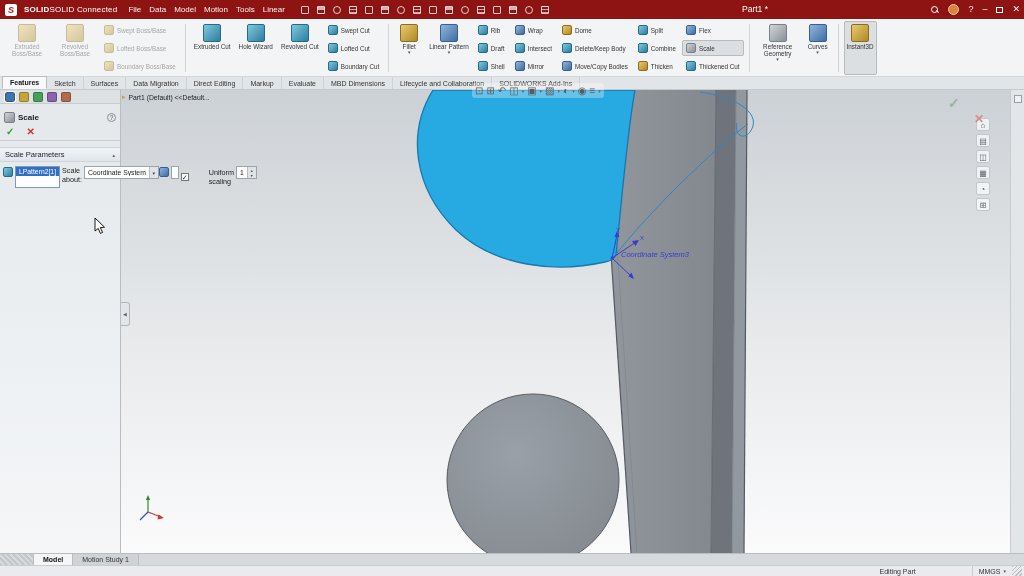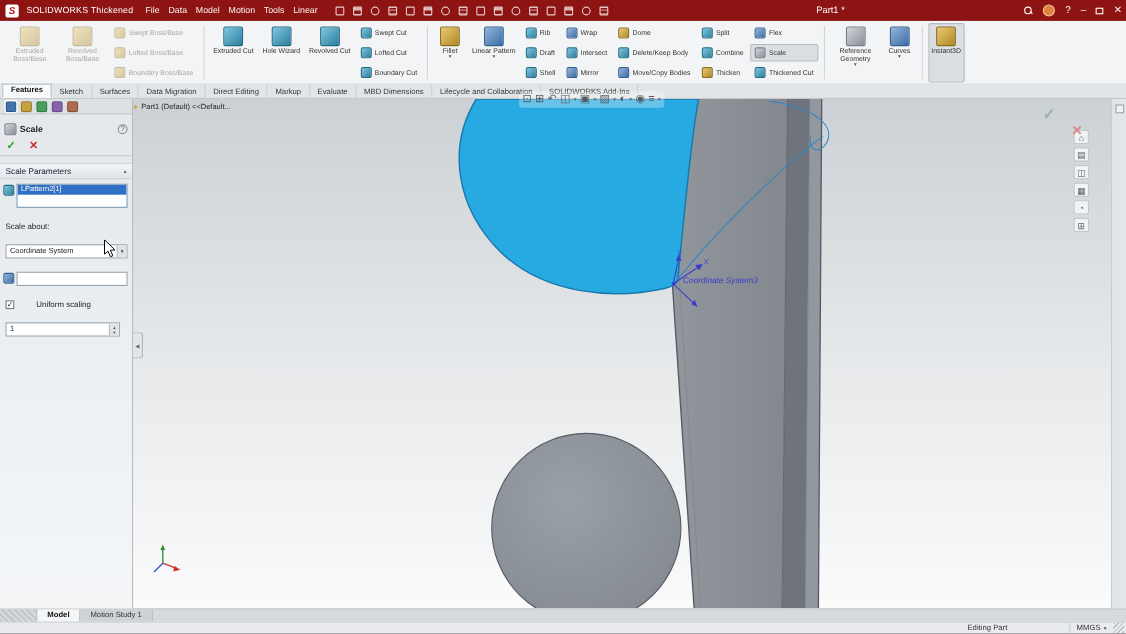--- a/index.html
+++ b/index.html
@@ -10,21 +10,21 @@
     -webkit-font-smoothing:antialiased; cursor:default;
   }
   
   #titlebar {
     position:relative; height:19px; background:#8d1413; color:#fff;
     display:flex; align-items:center; gap:7px; padding:0 5px; font-size:8px;
   }
   .logo { width:12px; height:12px; background:#fff; border-radius:2px; color:#c11616;
     font-weight:bold; font-size:9px; display:flex; align-items:center; justify-content:center; font-style:italic;}
   .appname { white-space:nowrap; letter-spacing:.2px; }
-  .appname b { font-weight:normal; }
+  .appname b { font-weight:bold; }
   #menubar { display:flex; gap:8px; margin-left:4px; }
   .menu { opacity:.95;text-align:center; }
   #qat { display:flex; gap:5px; margin-left:8px; align-items:center; }
   .qicon { width:11px; height:11px; display:flex; align-items:center; justify-content:center; opacity:.9; }
   .qi { display:block; width:8px; height:8px; border:1px solid rgba(255,255,255,.85); border-radius:1px; }
   .qv1 { background:linear-gradient(180deg, rgba(255,255,255,.75) 0 3px, transparent 3px); }
   .qv2 { border-radius:50%; }
   .qv3 { background:repeating-linear-gradient(0deg, rgba(255,255,255,.7) 0 1px, transparent 1px 3px); }
   #doctitle { position:absolute; left:742px; top:4px; font-size:8.5px; color:#fff; }
   .tb-right { position:absolute; right:4px; top:0; height:100%; display:flex; align-items:center; gap:9px; }
@@ -95,21 +95,21 @@
   .pm-title { font-weight:bold; font-size:8px; }
   .pm-help { margin-left:auto; width:9px; height:9px; border:1px solid #8a9096; border-radius:50%;
     font-size:6.5px; color:#555; display:flex; align-items:center; justify-content:center; }
   .pm-actions { display:flex; gap:12px; padding:1px 6px 3px; border-bottom:1px solid #c9cdd0; }
   .pm-ok { color:#2e9e2e; font-weight:bold; font-size:10px; }
   .pm-cancel { color:#cc3333; font-weight:bold; font-size:10px; }
   .pm-group-hd { margin-top:6px; background:linear-gradient(#f2f5f7,#dfe5ea);
     border-top:1px solid #cfd4d8; border-bottom:1px solid #cfd4d8; padding:2px 5px;
     display:flex; justify-content:space-between; align-items:center; color:#223; }
   .chev { font-size:5px; color:#556; }
-  .pm-body { padding:4px 4px 4px 3px; display:flex; flex-direction:column; gap:12px;justify-content:space-between; }
+  .pm-body { padding:4px 4px 4px 3px; display:flex; flex-direction:row; gap:0;justify-content:space-between; }
   .pm-row { display:flex; gap:2px; align-items:flex-start; }
   .fic { width:10px; height:10px; border-radius:2px; flex:none; margin-top:1px; }
   .listbox { flex:1; background:#fff; border:1px solid #7c9ab5; height:22px; overflow:hidden; }
   .selrow { font-size:6.8px; padding:1px 3px; color:#222; }
   .selrow.selected { background:#2f6fc4; color:#fff; }
   .pm-label { font-size:7.2px; color:#222; padding-left:2px; }
   .pm-label.inline { padding-left:16px; }
   .combo { display:flex; align-items:center; background:#fff; border:1px solid #9aa4ad; height:13px; margin-left:2px; }
   .combo-val { flex:1; font-size:6.8px; padding:0 3px; white-space:nowrap; overflow:hidden; }
   .combo-btn { width:9px; height:100%; background:#dfe3e6; border-left:1px solid #b9bfc4;
@@ -135,21 +135,21 @@
   .ucaret { font-size:5px; color:#555; }
   .corner { width:10px; height:100%; background:repeating-linear-gradient(135deg,#b9bdc1 0 1px,transparent 1px 3px); }
 </style>
 </head>
 <body>
 
 <div id="app">
 
   <header id="titlebar">
     <span class="logo">S</span>
-    <span class="appname"><b>SOLID</b><span>WORKS Thickened</span></span>
+    <span class="appname"><b>SOLID</b><span>SOLID Connected</span></span>
     <nav id="menubar">
         <span class="menu">File</span>
         <span class="menu">Data</span>
         <span class="menu">Model</span>
         <span class="menu">Motion</span>
         <span class="menu">Tools</span>
         <span class="menu">Linear</span>
       </nav>
     <div id="qat">
         <span class="qicon">

